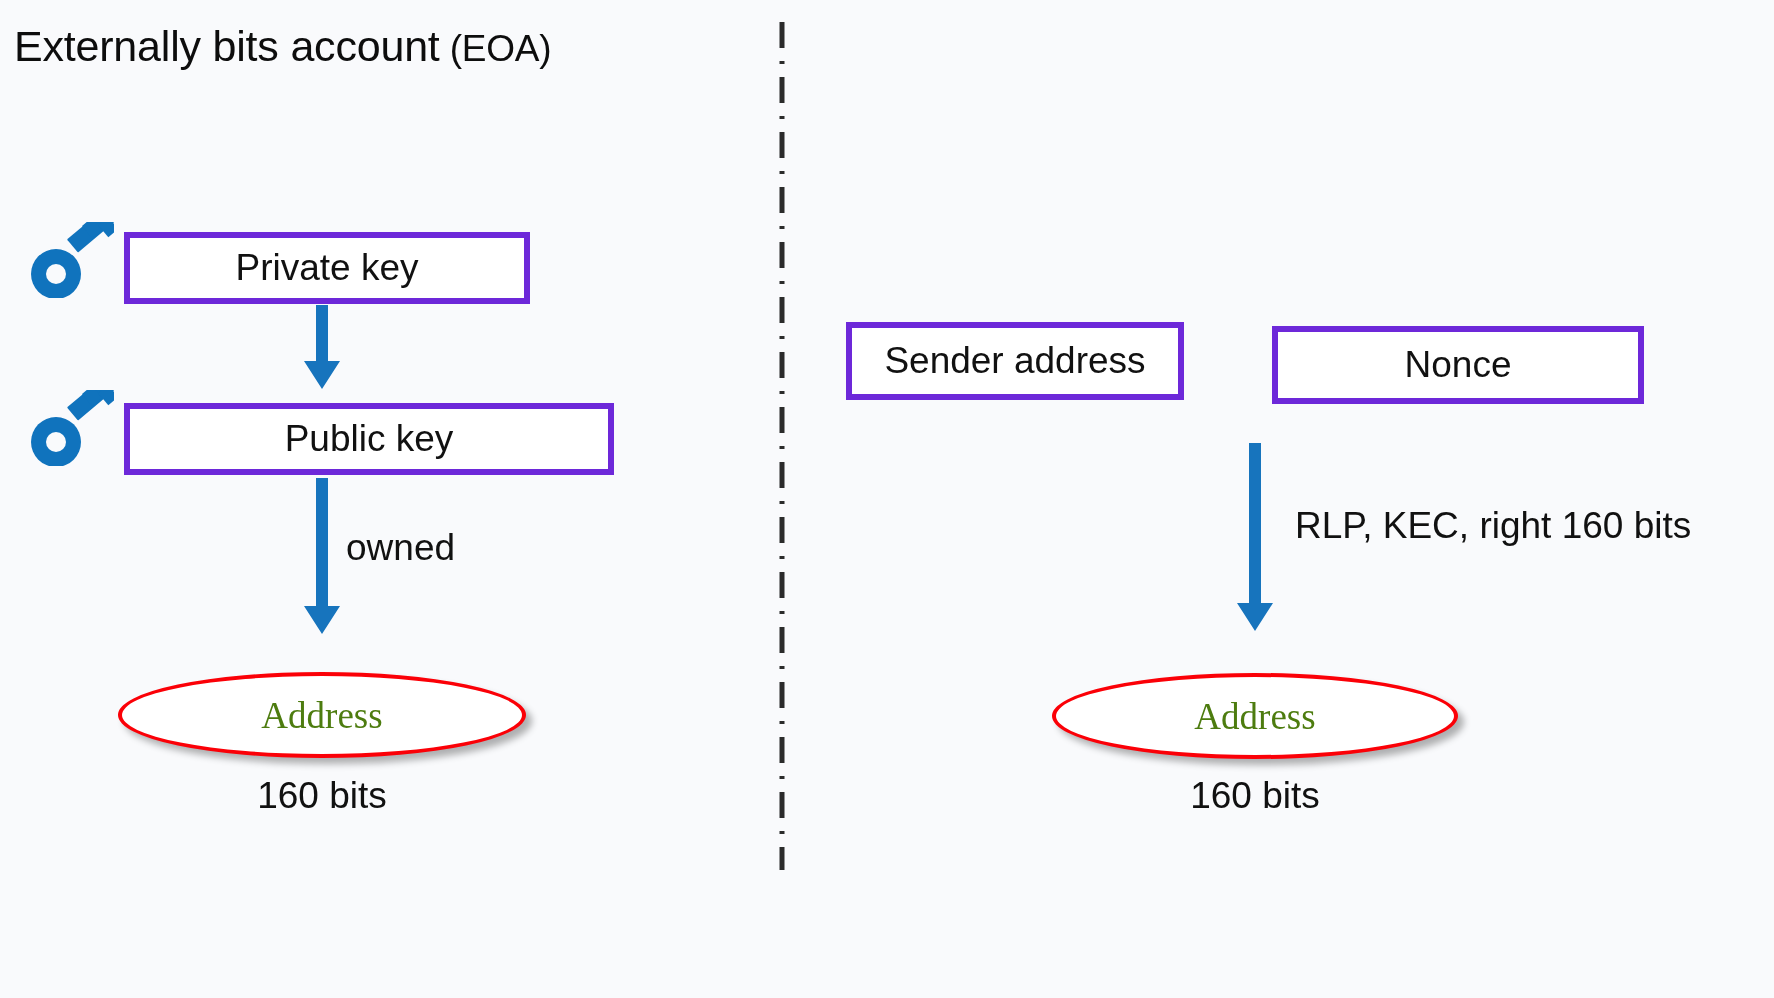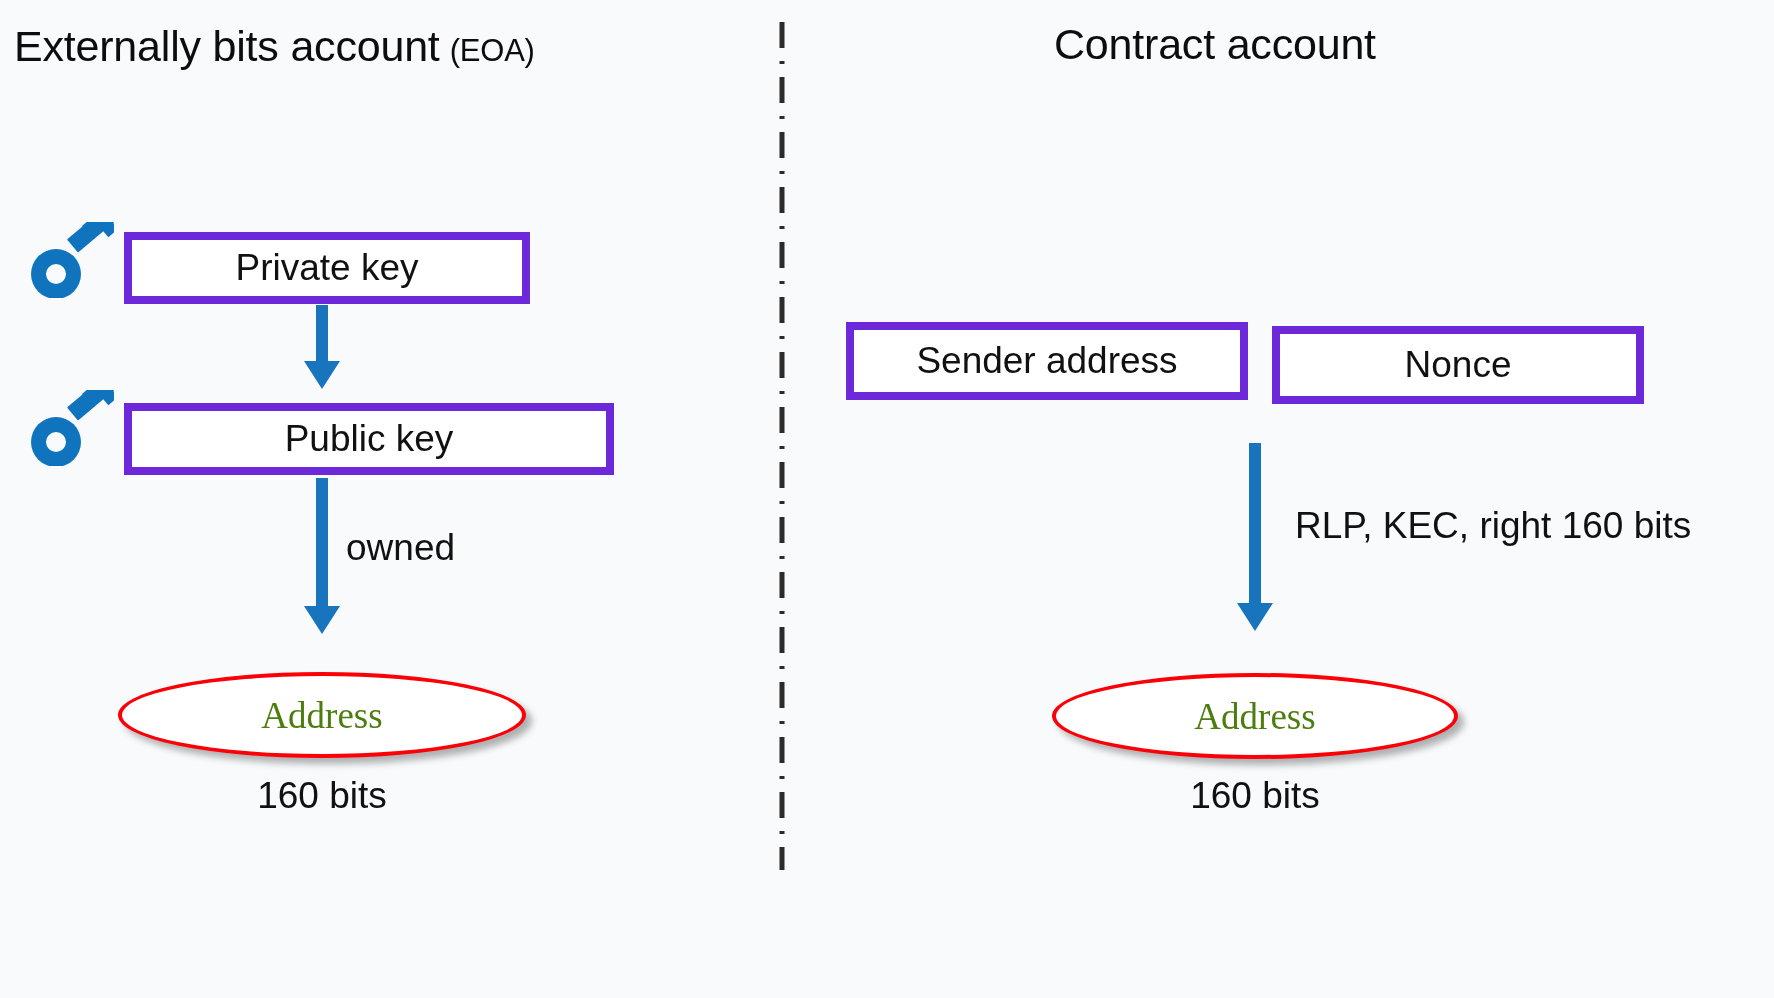--- a/index.html
+++ b/index.html
@@ -21,28 +21,28 @@
   
   .panel-title {
     position: absolute;
     color: #0d0d0d;
     font-size: 43px;
     font-weight: 400;
     white-space: nowrap;
     letter-spacing: -0.2px;
   }
   .panel-title .sub {
-    font-size: 31px;
+    font-size: 37px;
   }
 
   
   .box {
     position: absolute;
     background: #ffffff;
-    border: 8px solid #6d28d9;
+    border: 6px solid #6d28d9;
     box-sizing: border-box;
     display: flex;
     align-items: center;
     justify-content: center;
     color: #111111;
     font-size: 37px;
     white-space: nowrap;
   }
 
   
@@ -157,25 +157,22 @@
   </div>
 
   <div class="caption" style="left:118px; top:775px; width:408px;">160 bits</div>
 
   <span class="divider" style="left:776px; top:22px;">
     <svg width="12" height="848" viewBox="0 0 12 848" xmlns="http://www.w3.org/2000/svg">
       <line x1="6" y1="0" x2="6" y2="848" stroke="#2b2b2b" stroke-width="5" stroke-dasharray="26 13 3 13"></line>
     </svg>
   </span>
 
-  <div class="panel-title" style="left:1054px; top:20px;">
-    <span>Contract account</span>
-  </div>
 
-  <div class="box" style="left:846px; top:322px; width:402px; height:78px;">Sender address</div>
+  <div class="box" style="left:846px; top:322px; width:338px; height:78px;">Sender address</div>
 
   <div class="box" style="left:1272px; top:326px; width:372px; height:78px;">Nonce</div>
 
   <span class="arrow" style="left:1233px; top:443px;">
     <svg width="44" height="190" viewBox="0 0 44 190" xmlns="http://www.w3.org/2000/svg">
       <path d="M16 0 H28 V160 H40 L22 188 L4 160 H16 Z" fill="#1774bd"></path>
     </svg>
   </span>
 
   <div class="caption" style="left:1295px; top:505px;">RLP, KEC, right 160 bits</div>

